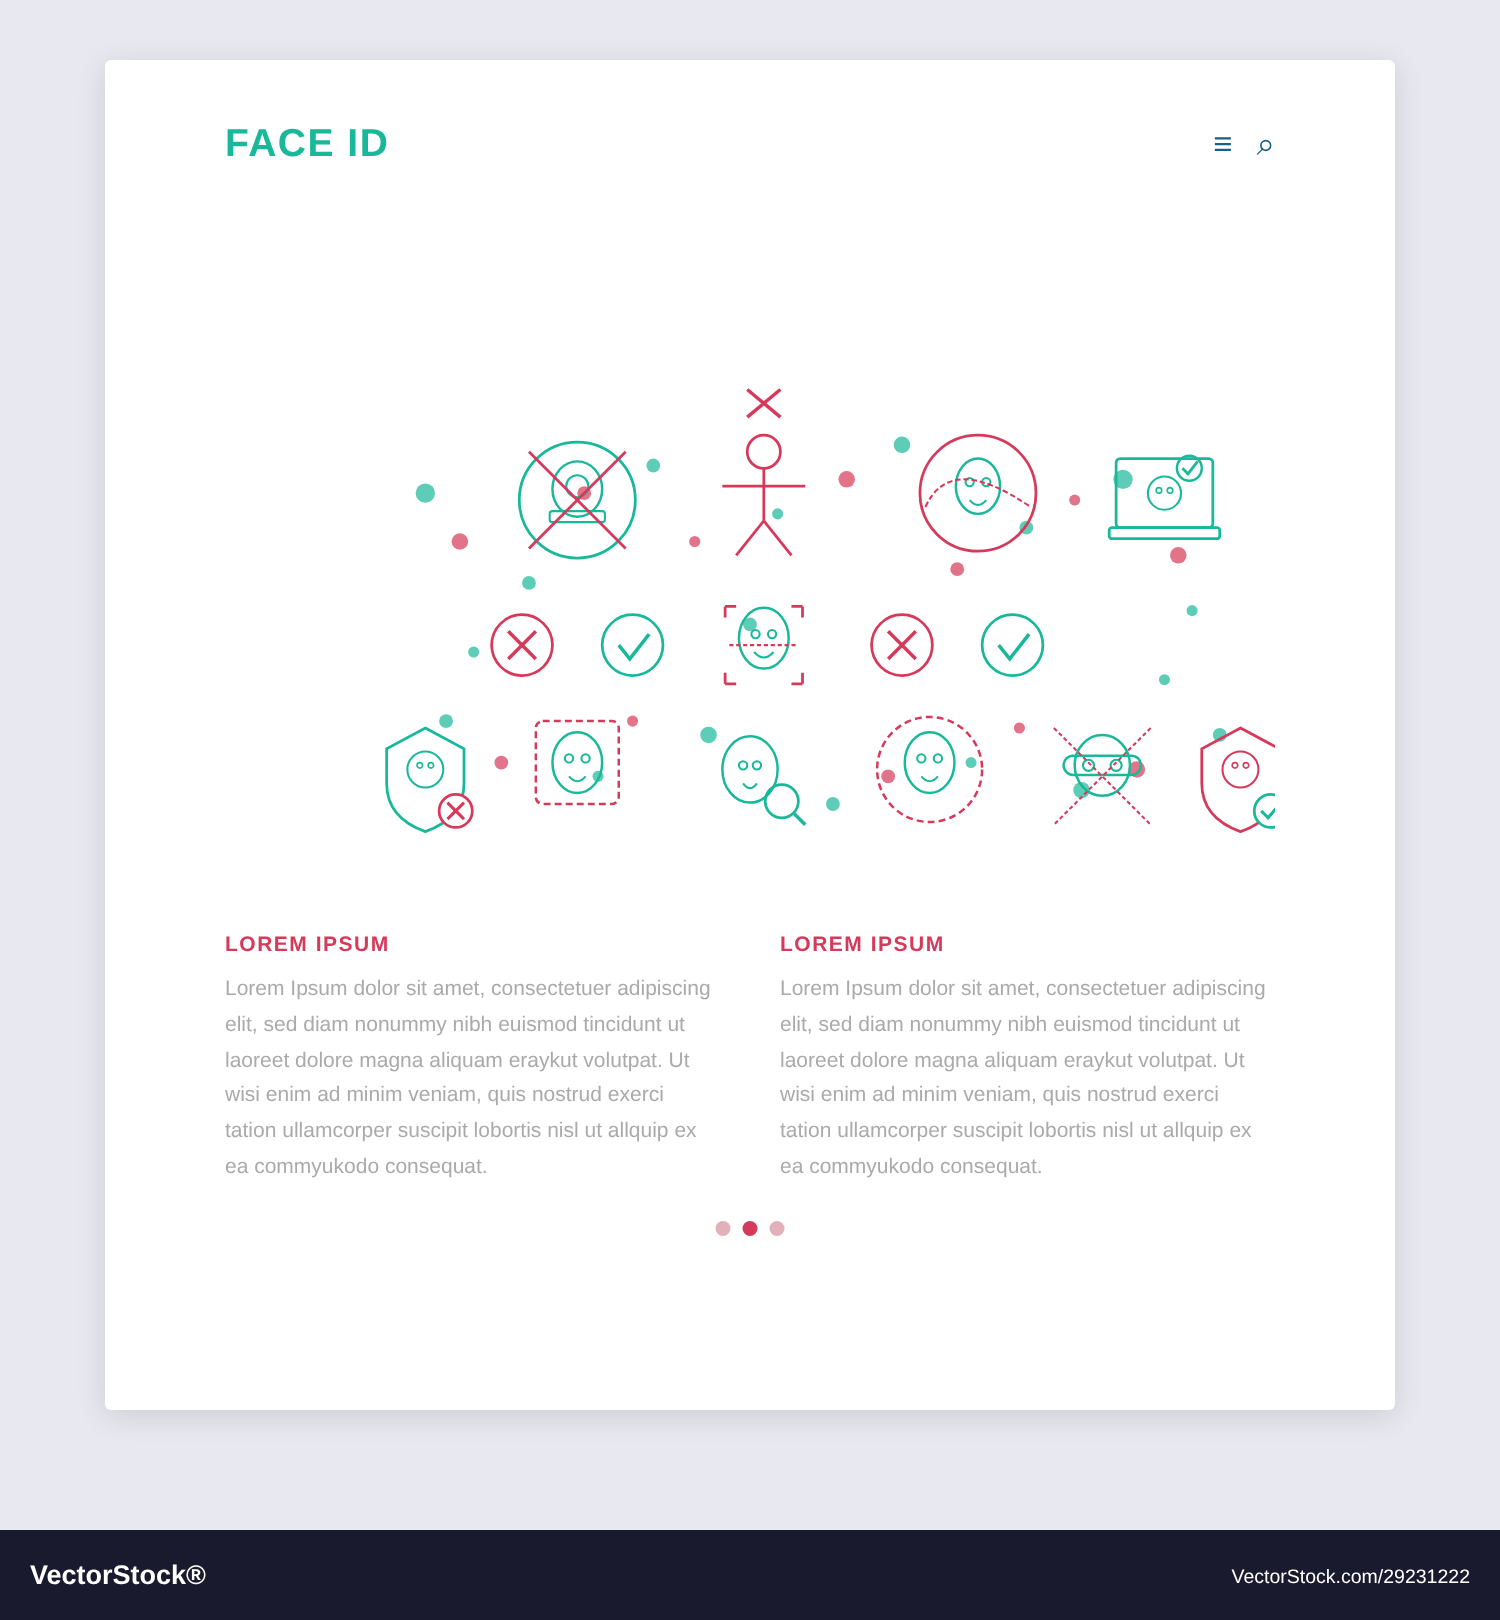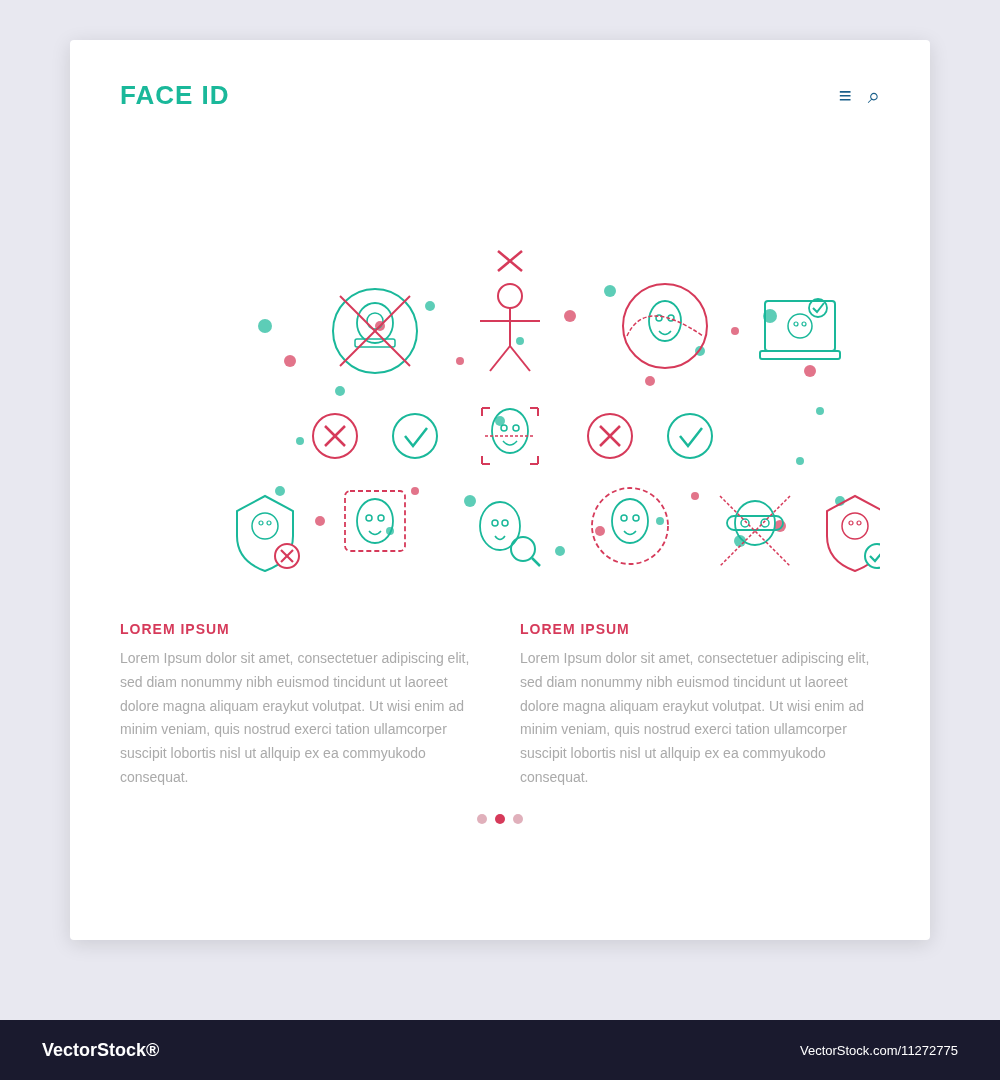--- a/index.html
+++ b/index.html
@@ -15,21 +15,21 @@
       overflow: hidden;
     }
 
     .card {
       width: 860px;
       min-height: 900px;
       background: #ffffff;
       margin: 40px auto 0;
       border-radius: 4px;
       box-shadow: 0 4px 20px rgba(0,0,0,0.12);
-      padding: 40px 50px 30px;
+      padding: 40px 80px 30px;
       position: relative;
     }
 
     
     .header {
       display: flex;
       justify-content: space-between;
       align-items: center;
       margin-bottom: 20px;
     }
@@ -118,21 +118,21 @@
     }
 
     
     .watermark-bar {
       width: 1000px;
       background: #1a1a2e;
       height: 60px;
       display: flex;
       justify-content: space-between;
       align-items: center;
-      padding: 0 42px;
+      padding: 0 20px;
       margin-top: auto;
       position: absolute;
       bottom: 0;
       left: 0;
     }
 
     .watermark-left {
       color: white;
       font-size: 18px;
       font-weight: bold;
@@ -470,14 +470,14 @@
 
   <div class="pagination">
     <div class="dot"></div>
     <div class="dot active"></div>
     <div class="dot"></div>
   </div>
 </div>
 
 <div class="watermark-bar">
   <span class="watermark-left">VectorStock®</span>
-  <span class="watermark-right">VectorStock.com/11272775</span>
+  <span class="watermark-right">VectorStock.com/29231222</span>
 </div>
 
 </body></html>

